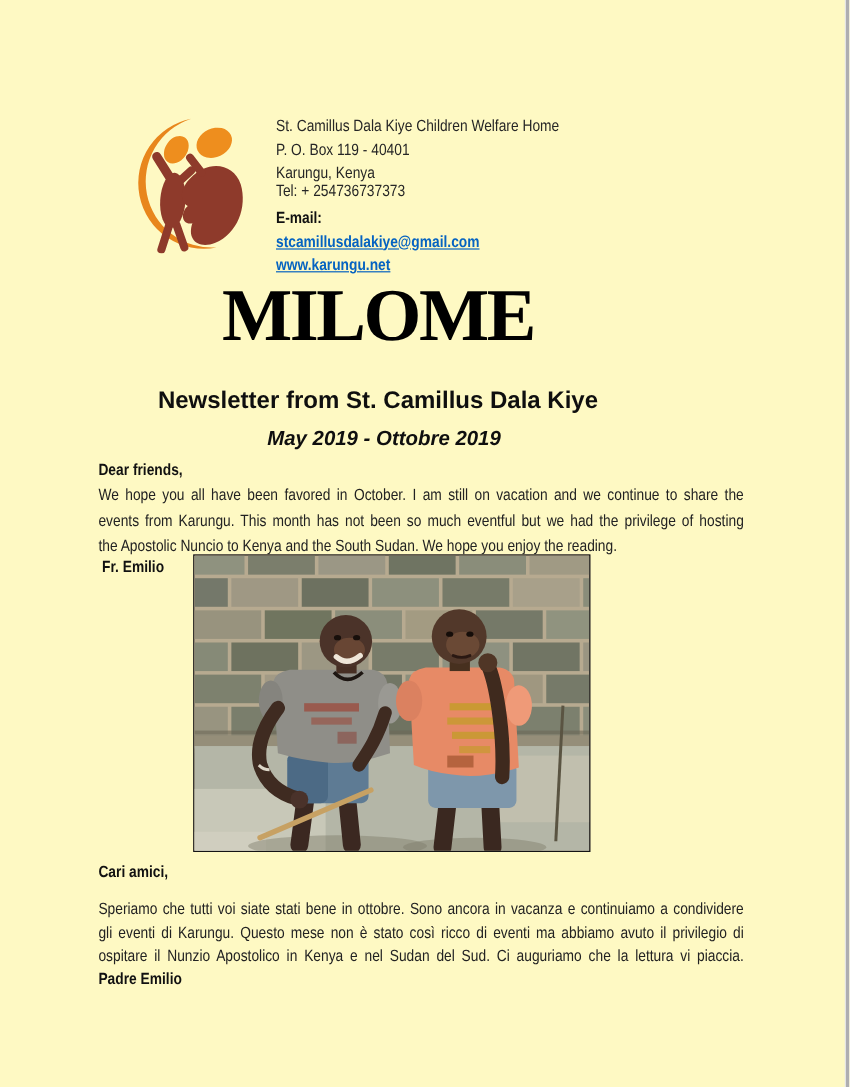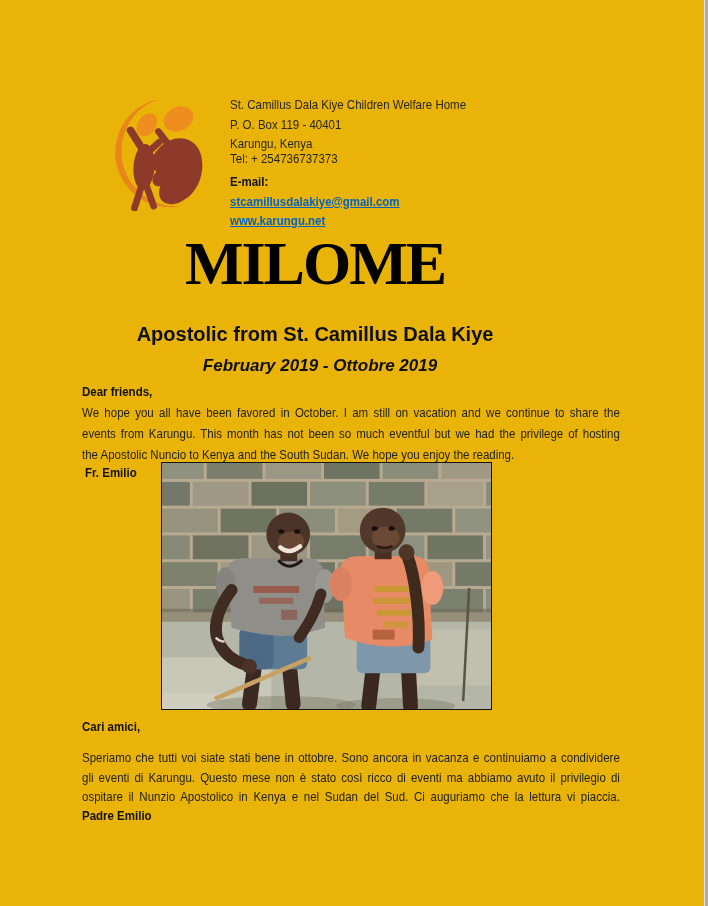--- a/index.html
+++ b/index.html
@@ -1,17 +1,17 @@
 <!DOCTYPE html>
 <html><head>
 <meta charset="utf-8">
 <style>
   html,body { margin:0; padding:0; background:#ffffff; }
   .page {
-    position:relative; width:708px; height:906px; background:#eab308;
+    position:relative; width:708px; height:906px; background:#fef9c3;
     font-family:"Liberation Sans", sans-serif; color:#1d1d1d; overflow:hidden;
   }
   
   .edge-core { position:absolute; top:0; right:0; width:3px; height:906px; background:#aeaeb0; }
   .edge-hl   { position:absolute; top:0; right:3px; width:1px; height:906px; background:#e3e3e5; }
 
   
   .logo { position:absolute; left:99px; top:96px; width:115px; height:115px; }
   .contact {
     position:absolute; left:230px; top:95px;
@@ -92,22 +92,22 @@
     <span class="line">St. Camillus Dala Kiye Children Welfare Home</span>
     <span class="line">P. O. Box 119 - 40401</span>
     <span class="line">Karungu, Kenya</span>
     <span class="line phone">Tel: + 254736737373</span>
     <span class="line email-label">E-mail:</span>
     <a>stcamillusdalakiye@gmail.com</a>
     <a>www.karungu.net</a>
   </div>
 
   <div class="title">MILOME</div>
-  <div class="subtitle">Apostolic from St. Camillus Dala Kiye</div>
-  <div class="dateline">February 2019 - Ottobre 2019</div>
+  <div class="subtitle">Newsletter from St. Camillus Dala Kiye</div>
+  <div class="dateline">May 2019 - Ottobre 2019</div>
 
   <div id="dear" class="bodytext salut">Dear friends,</div>
   <div id="para-en" class="bodytext para">
     <span class="jline">We hope you all have been favored in October. I am still on vacation and we continue to share the</span>
     <span class="jline">events from Karungu. This month has not been so much eventful but we had the privilege of hosting</span>
     <span class="lline">the Apostolic Nuncio to Kenya and the South Sudan. We hope you enjoy the reading.</span>
   </div>
   <div id="fr-sig" class="bodytext sig">Fr. Emilio</div>
 
   <div class="photo" role="img" aria-label="Two boys sitting on the ground in front of a stone block wall, one in a gray t-shirt holding a stick, one in an orange t-shirt">

